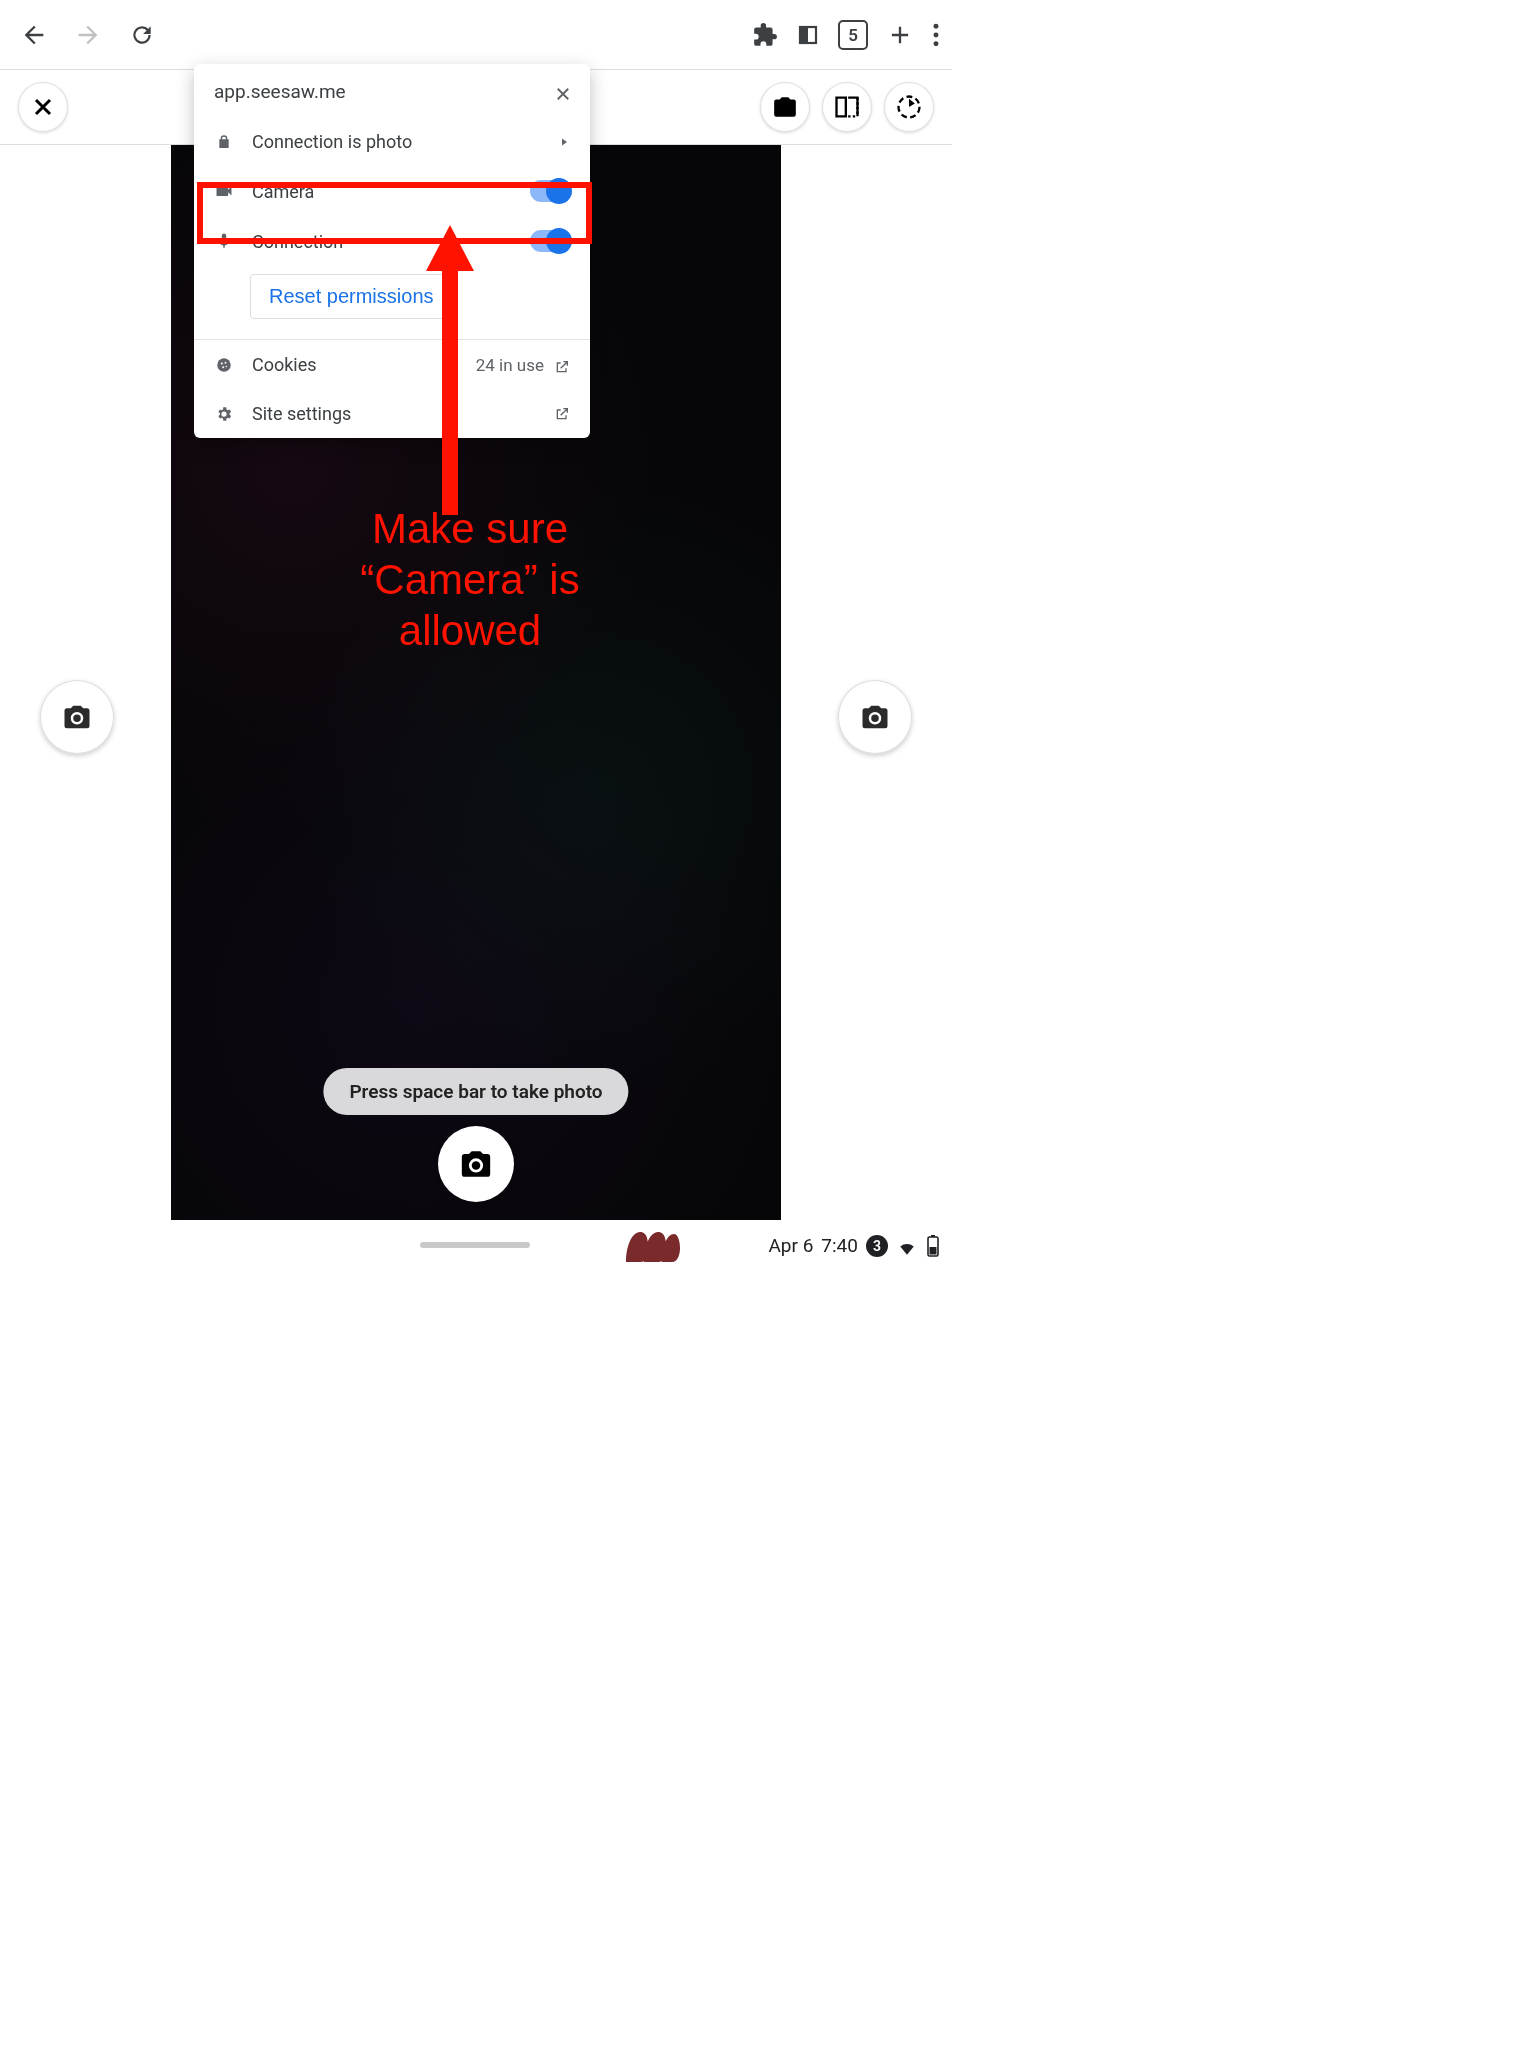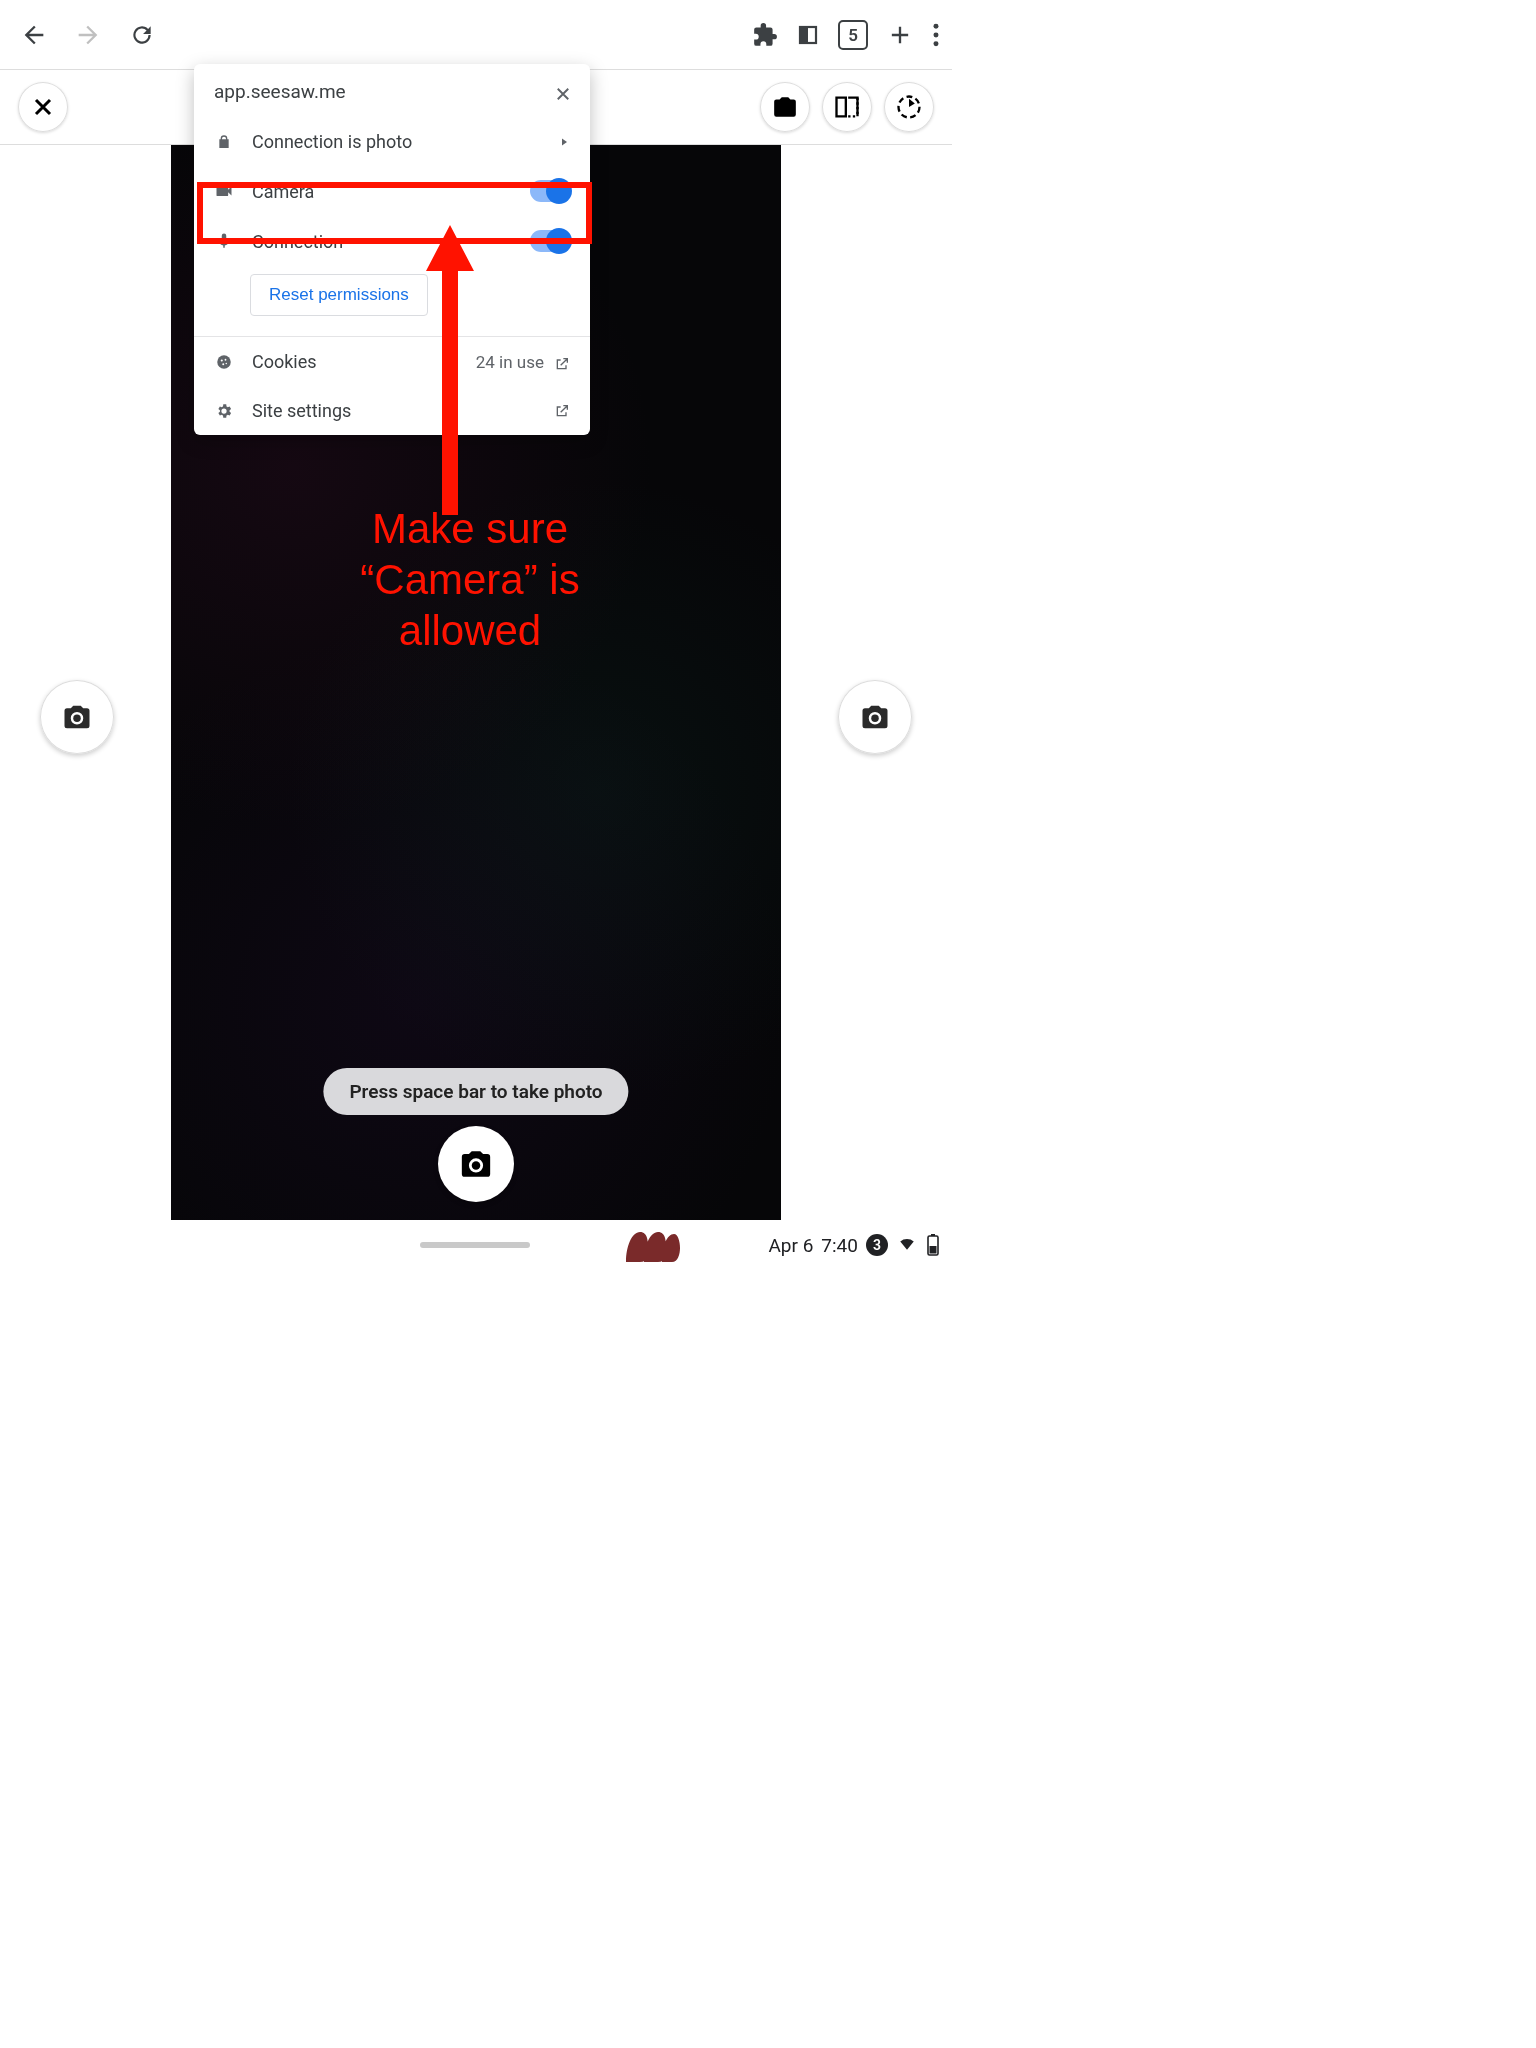--- a/index.html
+++ b/index.html
@@ -42,31 +42,31 @@
   .pop-head { display:flex; align-items:flex-end; padding: 16px 18px 14px 20px; }
   .pop-head .host { font-size: 19px; color: #3c4043; }
   .pop-head .x { margin-left:auto; color:#5f6368; }
   .pop-row { display:flex; align-items:center; padding: 14px 20px; color:#3c4043; font-size: 18px; gap: 18px; }
   .pop-row .lead { width: 20px; color:#5f6368; display:flex; justify-content:center; }
   .pop-row .trail { margin-left:auto; color:#5f6368; display:flex; align-items:flex-end; gap:10px; font-size:17px; }
   .pop-sep { border-top: 1px solid #e4e4e6; }
   .toggle { width: 40px; height: 22px; border-radius: 11px; background:#8cb8f9; position:relative; }
   .toggle::after { content:""; position:absolute; right:-2px; top:-2px; width:26px; height:26px; border-radius:13px; background:#1a73e8; }
   .reset-wrap { padding: 8px 20px 20px 56px; }
-  .reset-btn { border:1px solid #dadce0; color:#1a73e8; background:#fff; font-size:17px; padding:10px 18px; border-radius:4px; font-weight:500; }
+  .reset-btn { border:1px solid #dadce0; color:#1a73e8; background:#fff; font-size:20px; padding:10px 18px; border-radius:4px; font-weight:500; }
 
   
   .red-box { position:absolute; left:197px; top:182px; width:395px; height:62px; border:6px solid #ff1200; z-index:60; pointer-events:none; }
   .red-arrow { position:absolute; left:426px; top:225px; z-index:59; pointer-events:none; }
   .red-text { position:absolute; left:355px; top:503px; width:230px; color:#ff1200; font-size:42px; line-height:1.22; font-weight:400; text-align:center; z-index:60; pointer-events:none; font-family: "Helvetica Neue", Arial, sans-serif; }
 
   
   .shelf { position:absolute; bottom:0; left:0; right:0; height:50px; display:flex; align-items:center; padding:0 12px 0 0; font-size:19px; color:#202124; }
   .shelf .handle { width:110px; height:6px; border-radius:3px; background:#c9c9c9; margin:0 auto 0 420px; }
-  .shelf .status { margin-left:auto; display:flex; align-items:flex-start; gap:8px; }
+  .shelf .status { margin-left:auto; display:flex; align-items:flex-end; gap:8px; }
   .shelf .ncount { width:22px; height:22px; border-radius:11px; background:#202124; color:#fff; font-size:14px; display:flex; align-items:center; justify-content:center; font-weight:600; }
   .shelf-ico { position:absolute; left:620px; bottom:6px; color:#6b1e1e; }
 
   svg { display:block; }
 </style>
 </head>
 <body>
 
 <div class="browser-bar">
   <div class="bb-btn">

